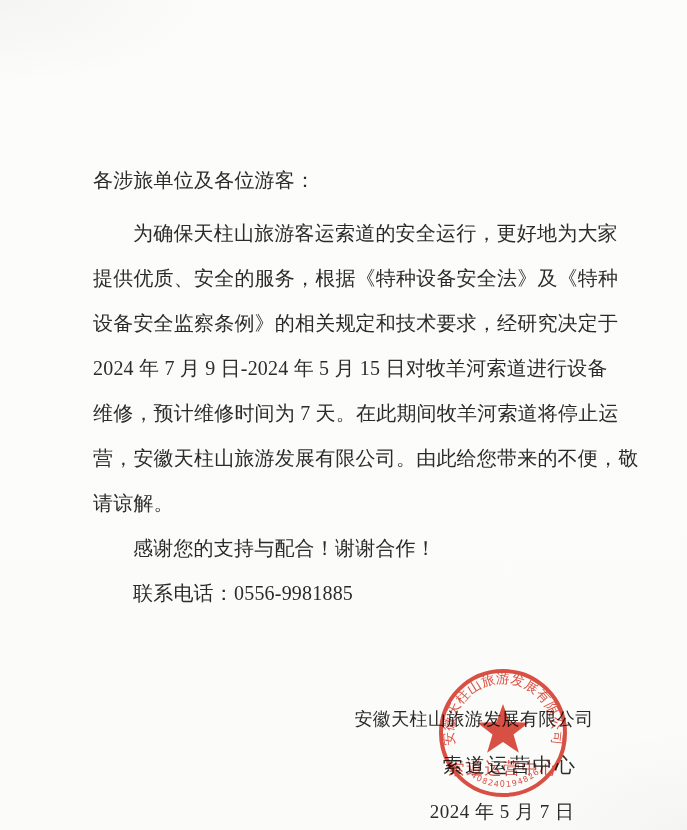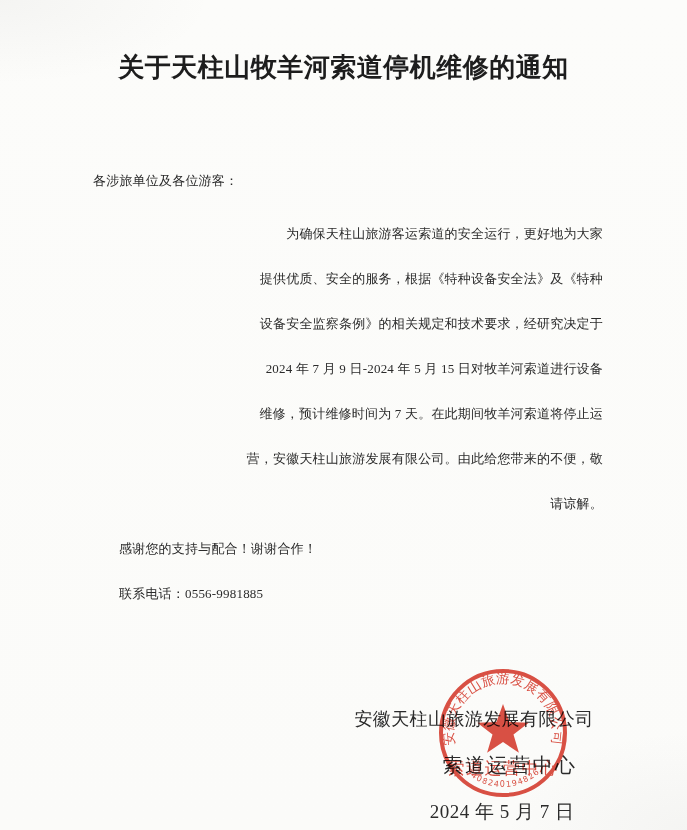--- a/index.html
+++ b/index.html
@@ -28,27 +28,27 @@
     font-size: 26px;
     font-weight: bold;
     letter-spacing: 0.5px;
     color: #1d1d1d;
   }
   .content {
     position: absolute;
     left: 93px;
     top: 158px;
     width: 510px;
-    font-size: 13px;
+    font-size: 20px;
     line-height: 45px;
     color: #2b2b2b;
     letter-spacing: 0.2px;
   }
   .indent { text-indent: 2em; }
-  .para { margin-top: 8px; text-align: right; }
+  .para { margin-top: 8px; }
   .bline { white-space: nowrap; }
   .sig {
     position: absolute;
     white-space: nowrap;
     color: #2b2b2b;
     transform: translateX(-50%);
   }
   .sig-company { top: 707px; left: 474px; font-size: 18px; letter-spacing: 0.4px; }
   .sig-dept    { top: 752px; left: 510px; font-size: 20px; letter-spacing: 2.5px; }
   .sig-date    { top: 799px; left: 502px; font-size: 19px; letter-spacing: 0.5px; }
@@ -61,21 +61,20 @@
     mix-blend-mode: multiply;
     opacity: 0.88;
   }
   .seal svg { width: 100%; height: 100%; }
 </style>
 </head>
 <body>
 
 <div class="page">
 
-  <div class="title">关于天柱山牧羊河索道停机维修的通知</div>
 
   <div class="content">
     <div class="bline">各涉旅单位及各位游客：</div>
     <div class="para">
       <div class="bline indent">为确保天柱山旅游客运索道的安全运行，更好地为大家</div>
       <div class="bline">提供优质、安全的服务，根据《特种设备安全法》及《特种</div>
       <div class="bline">设备安全监察条例》的相关规定和技术要求，经研究决定于</div>
       <div class="bline">2024 年 7 月 9 日-2024 年 5 月 15 日对牧羊河索道进行设备</div>
       <div class="bline">维修，预计维修时间为 7 天。在此期间牧羊河索道将停止运</div>
       <div class="bline">营，安徽天柱山旅游发展有限公司。由此给您带来的不便，敬</div>

